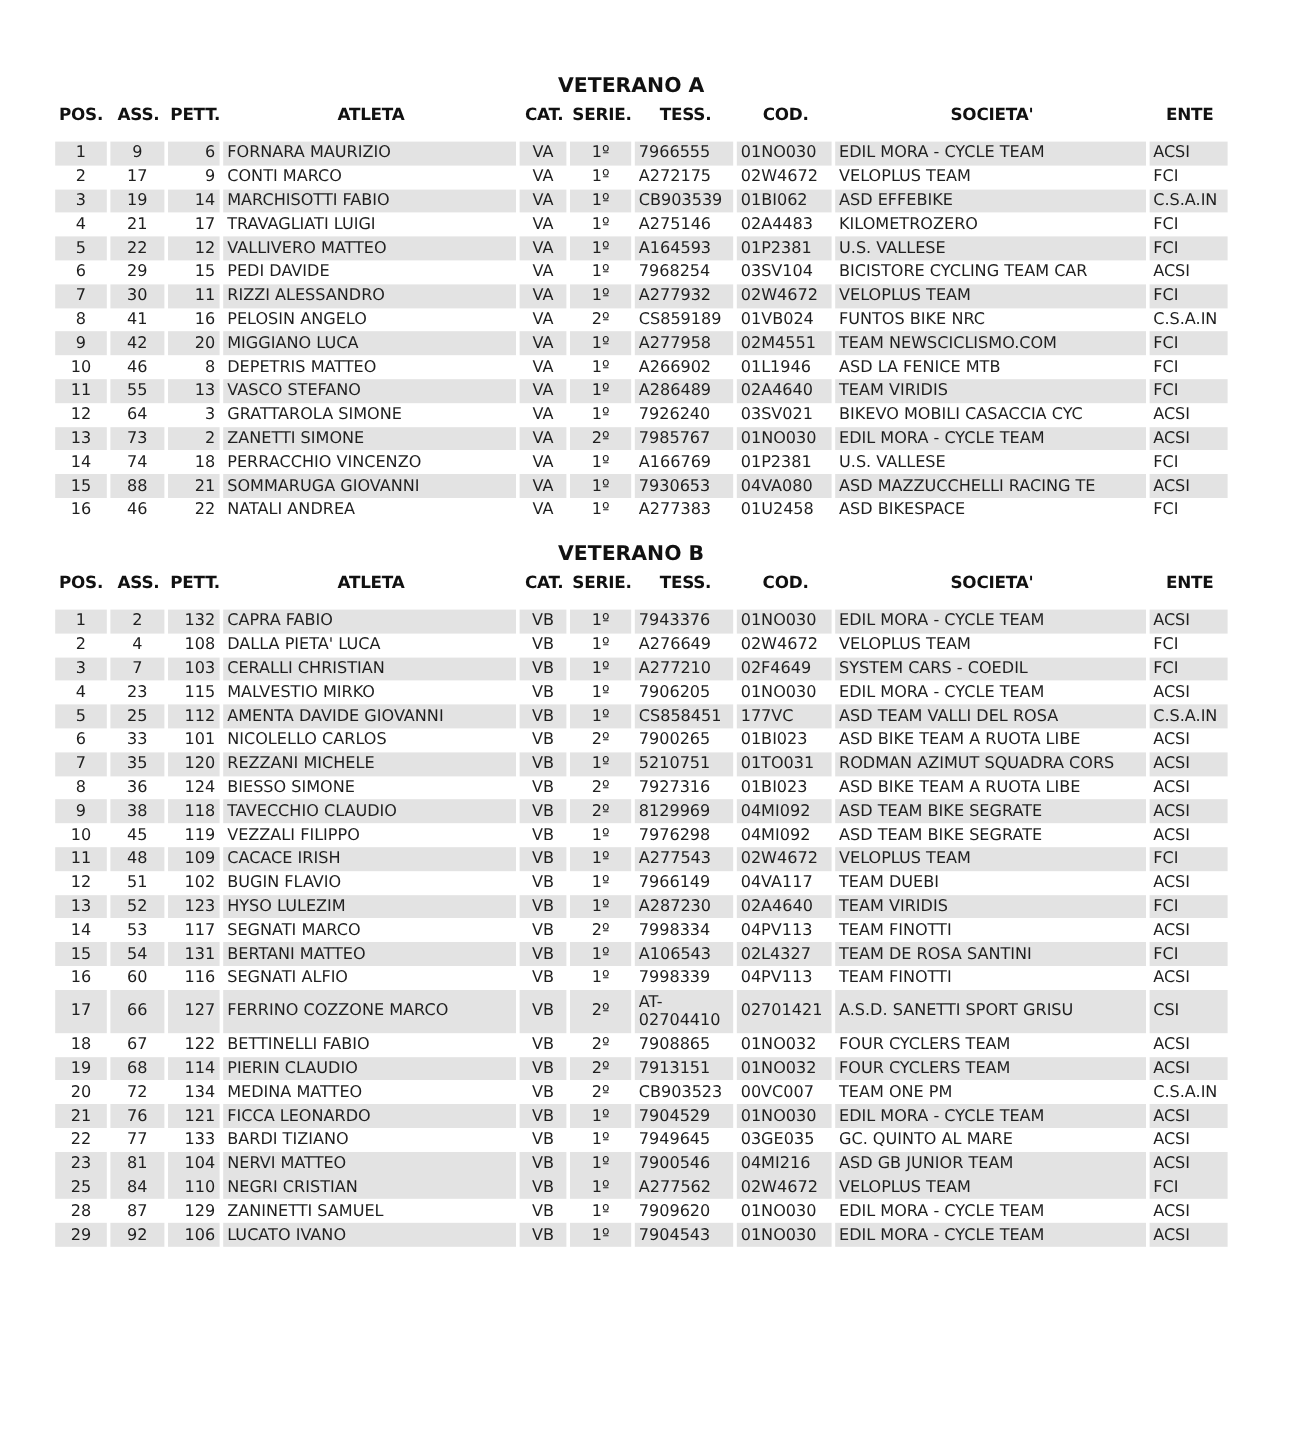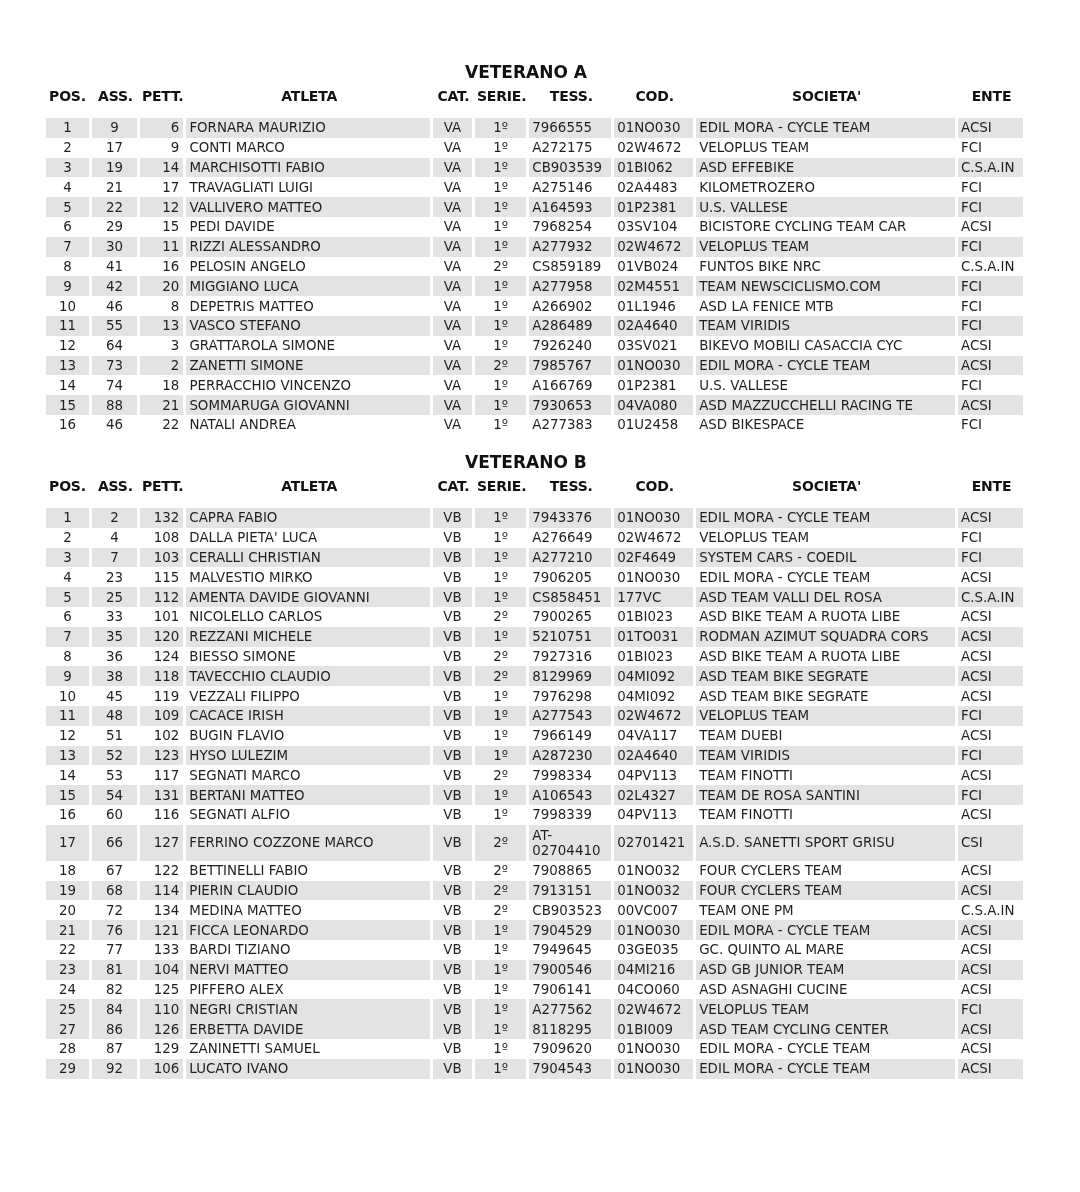--- a/index.html
+++ b/index.html
@@ -572,55 +572,31 @@
           <td class="c">81</td>
           <td class="r">104</td>
           <td>NERVI MATTEO</td>
           <td class="c">VB</td>
           <td class="c">1º</td>
           <td>7900546</td>
           <td>04MI216</td>
           <td>ASD GB JUNIOR TEAM</td>
           <td>ACSI</td>
         </tr>
-        <tr>
-          <td class="c">24</td>
-          <td class="c">82</td>
-          <td class="r">125</td>
-          <td>PIFFERO ALEX</td>
-          <td class="c">VB</td>
-          <td class="c">1º</td>
-          <td>7906141</td>
-          <td>04CO060</td>
-          <td>ASD ASNAGHI CUCINE</td>
-          <td>ACSI</td>
-        </tr>
         <tr class="shade">
           <td class="c">25</td>
           <td class="c">84</td>
           <td class="r">110</td>
           <td>NEGRI CRISTIAN</td>
           <td class="c">VB</td>
           <td class="c">1º</td>
           <td>A277562</td>
           <td>02W4672</td>
           <td>VELOPLUS TEAM</td>
           <td>FCI</td>
-        </tr>
-        <tr class="shade">
-          <td class="c">27</td>
-          <td class="c">86</td>
-          <td class="r">126</td>
-          <td>ERBETTA DAVIDE</td>
-          <td class="c">VB</td>
-          <td class="c">1º</td>
-          <td>8118295</td>
-          <td>01BI009</td>
-          <td>ASD TEAM CYCLING CENTER</td>
-          <td>ACSI</td>
         </tr>
         <tr>
           <td class="c">28</td>
           <td class="c">87</td>
           <td class="r">129</td>
           <td>ZANINETTI SAMUEL</td>
           <td class="c">VB</td>
           <td class="c">1º</td>
           <td>7909620</td>
           <td>01NO030</td>

